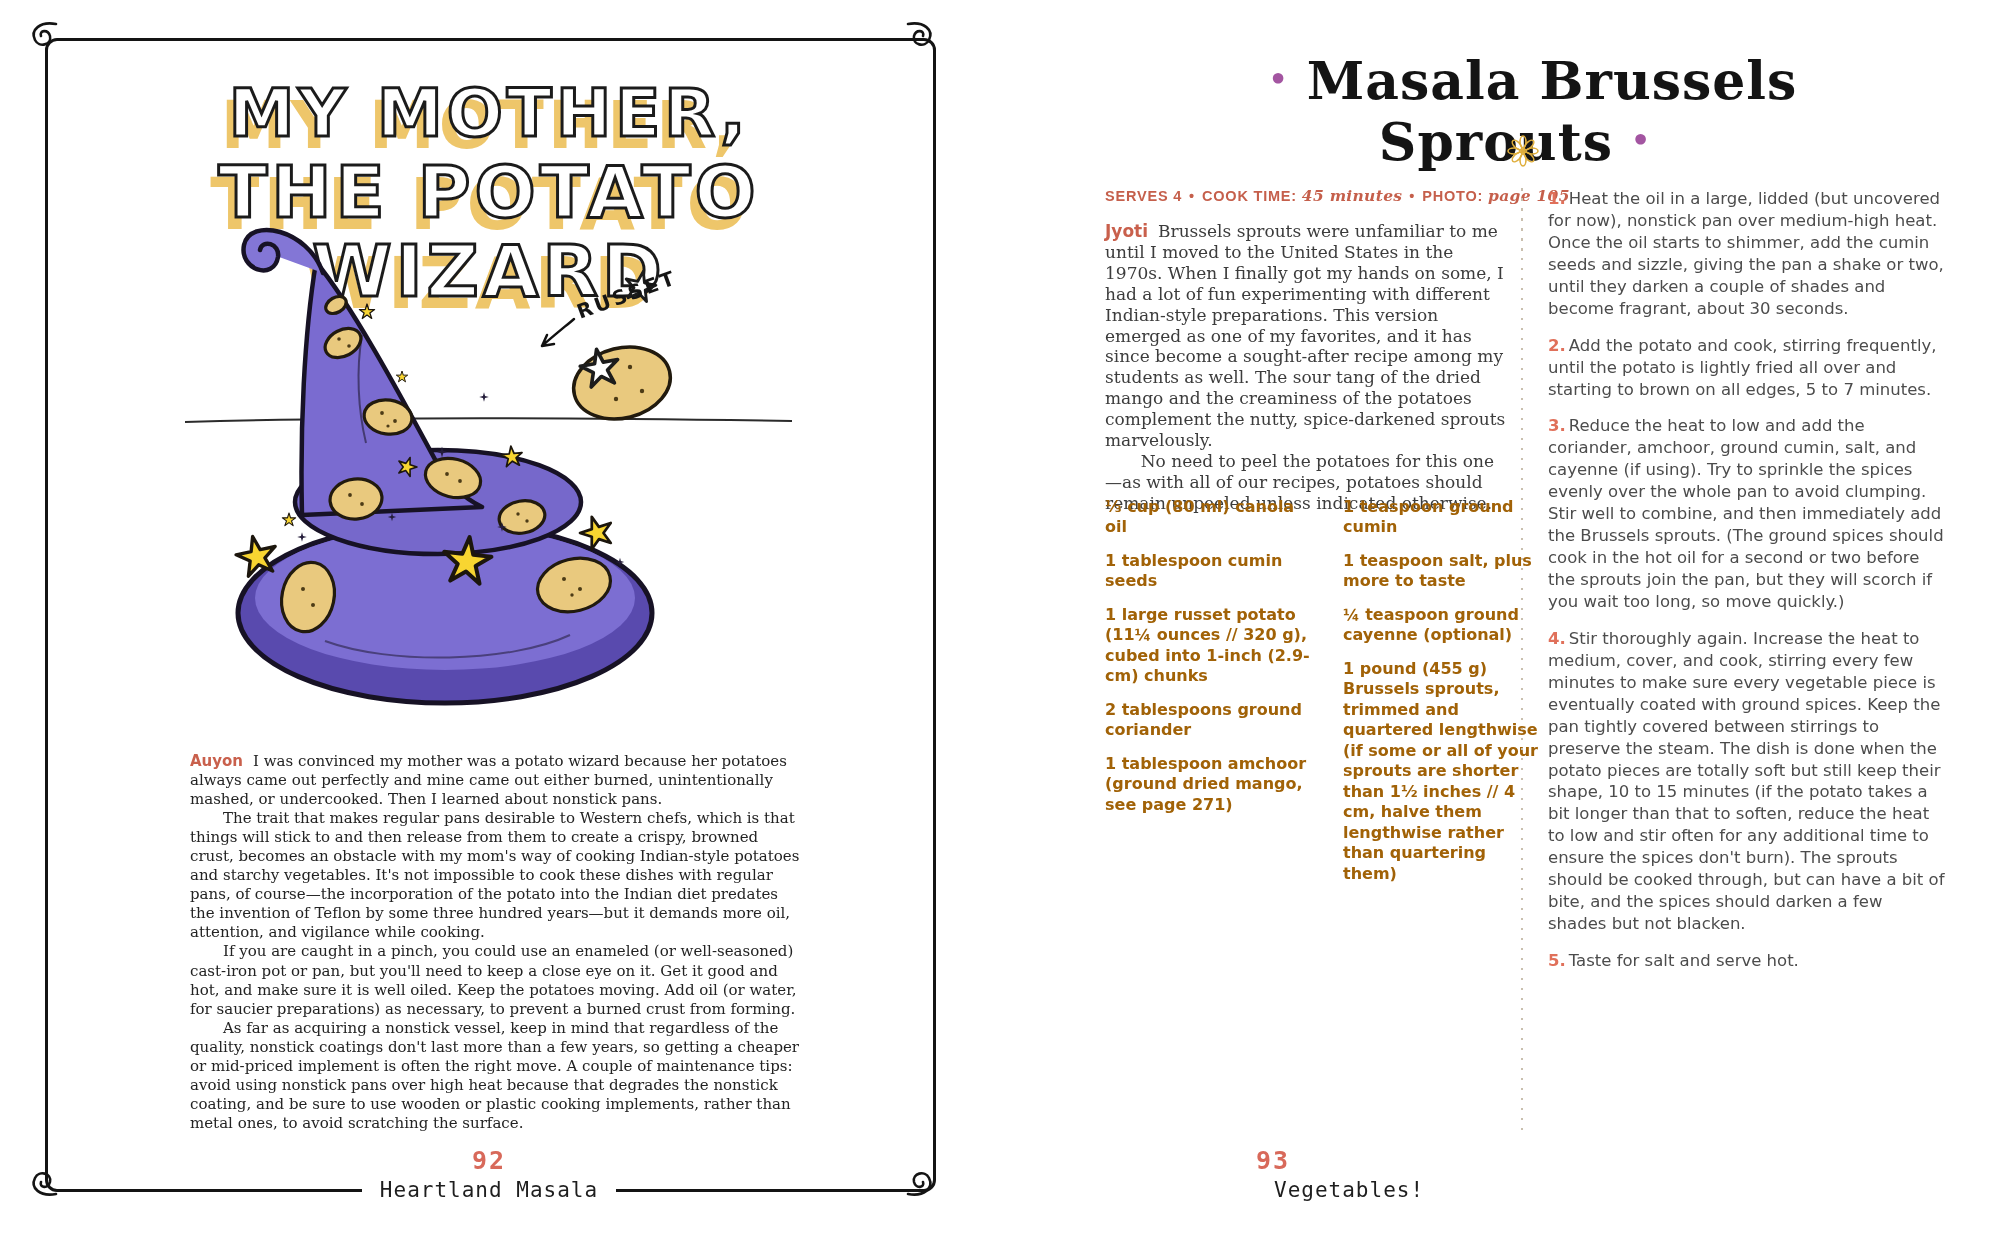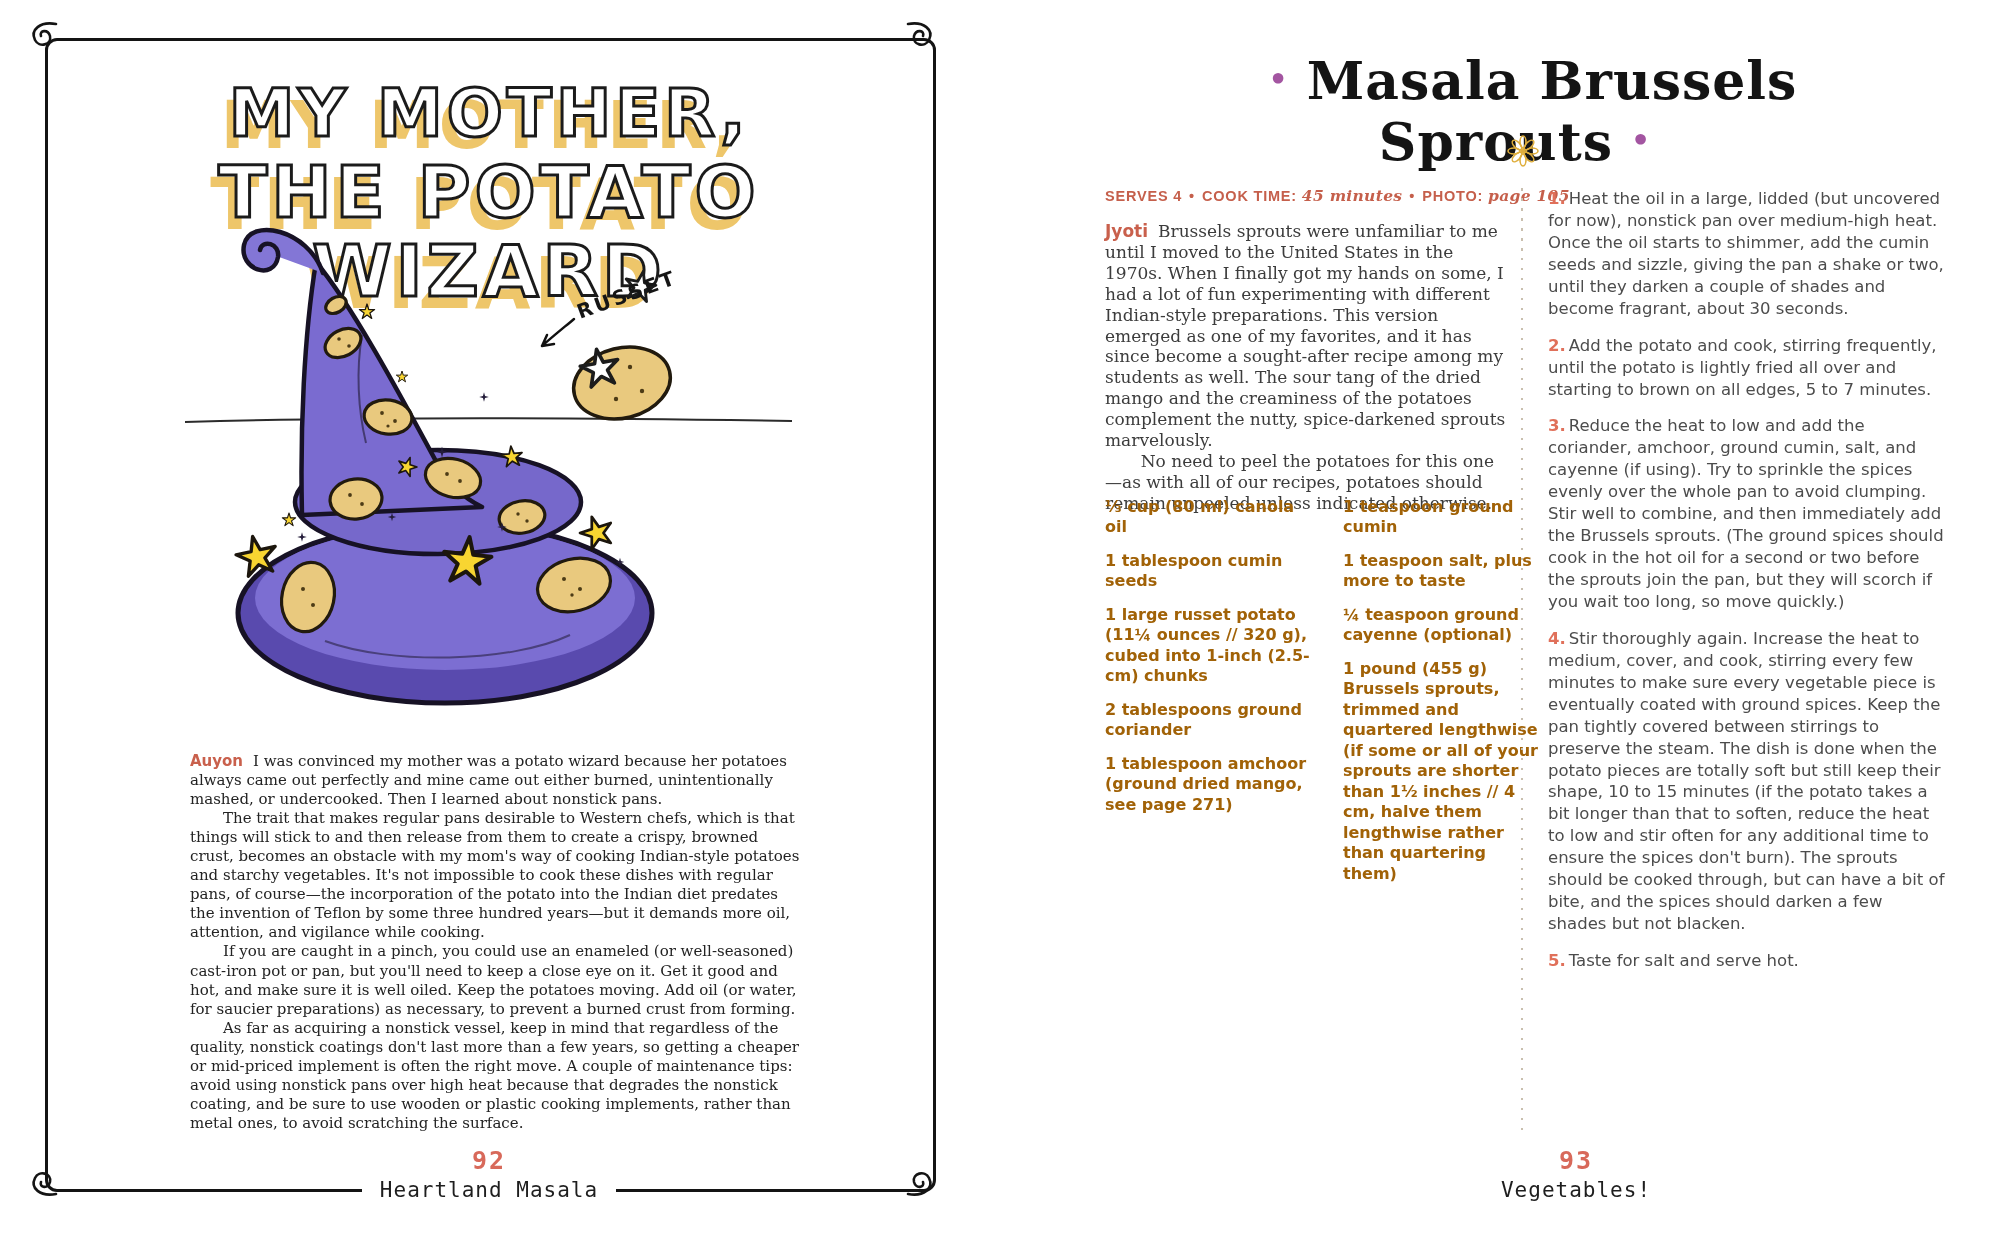--- a/index.html
+++ b/index.html
@@ -65,21 +65,21 @@
   .rp-ingredients p{margin:0 0 13px 0;}
 
   .divider{position:absolute;left:1521px;top:188px;width:2px;height:948px;
            background-image:repeating-linear-gradient(to bottom,#c9bfae 0 2.5px,transparent 2.5px 10px);}
 
   .rp-steps{position:absolute;left:1548px;top:188px;width:398px;
             font-family:"DejaVu Sans",sans-serif;font-size:16.5px;line-height:1.33;color:#4c4c4c;}
   .rp-steps p{margin:0 0 15px 0;}
   .step-num{color:#e0705a;font-weight:bold;margin-right:3px;}
 
-  .rp-footer{position:absolute;left:1356px;top:1146px;width:440px;text-align:center;}
+  .rp-footer{position:absolute;left:1256px;top:1146px;width:440px;}
 </style>
 </head>
 <body>
 
 <div class="canvas">
 
   <div>
     <div class="frame"></div>
     <div class="curl tl">
       <svg viewBox="0 0 30 30">
@@ -231,21 +231,21 @@
       <p>
         <span class="lead-name">Jyoti</span><span>Brussels sprouts were unfamiliar to me until I moved to the United States in the 1970s. When I finally got my hands on some, I had a lot of fun experimenting with different Indian-style preparations. This version emerged as one of my favorites, and it has since become a sought-after recipe among my students as well. The sour tang of the dried mango and the creaminess of the potatoes complement the nutty, spice-darkened sprouts marvelously.</span>
       </p>
       <p class="indent">No need to peel the potatoes for this one—as with all of our recipes, potatoes should remain unpeeled unless indicated otherwise.</p>
     </div>
 
     <div class="rp-ingredients">
       <div class="ing-col1">
         <p>⅓ cup (80 ml) canola oil</p>
         <p>1 tablespoon cumin seeds</p>
-        <p>1 large russet potato (11¼ ounces // 320 g), cubed into 1-inch (2.5-cm) chunks</p>
+        <p>1 large russet potato (11¼ ounces // 320 g), cubed into 1-inch (2.9-cm) chunks</p>
         <p>2 tablespoons ground coriander</p>
         <p>1 tablespoon amchoor (ground dried mango, see page 271)</p>
       </div>
       <div class="ing-col2">
         <p>1 teaspoon ground cumin</p>
         <p>1 teaspoon salt, plus more to taste</p>
         <p>¼ teaspoon ground cayenne (optional)</p>
         <p>1 pound (455 g) Brussels sprouts, trimmed and quartered lengthwise (if some or all of your sprouts are shorter than 1½ inches // 4 cm, halve them lengthwise rather than quartering them)</p>
       </div>
     </div>

